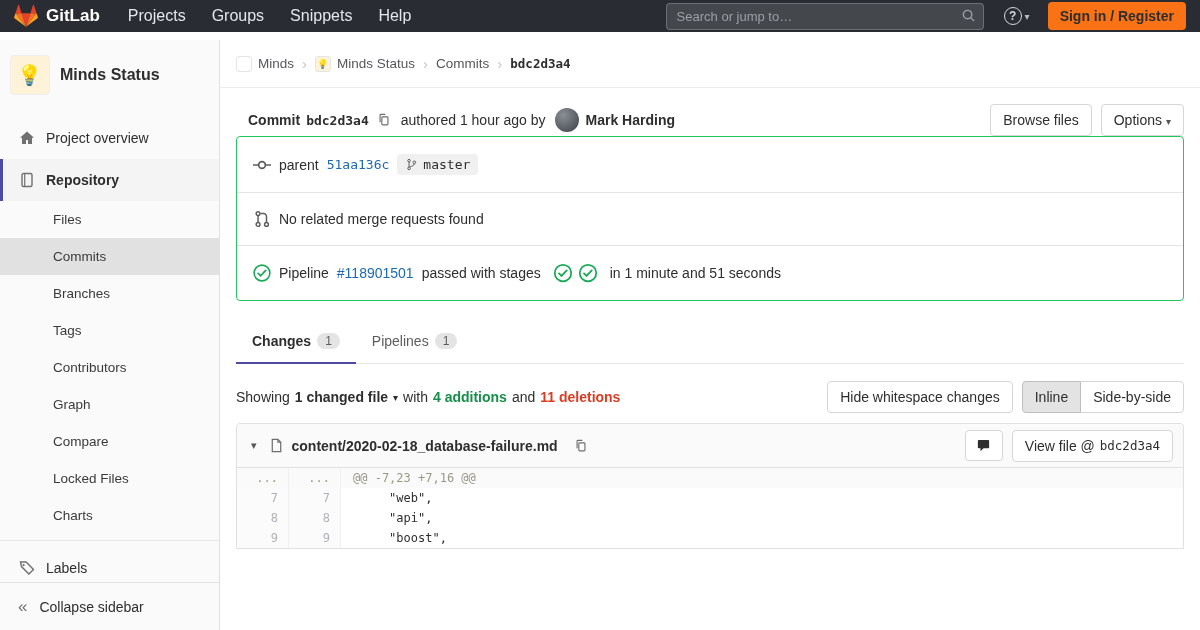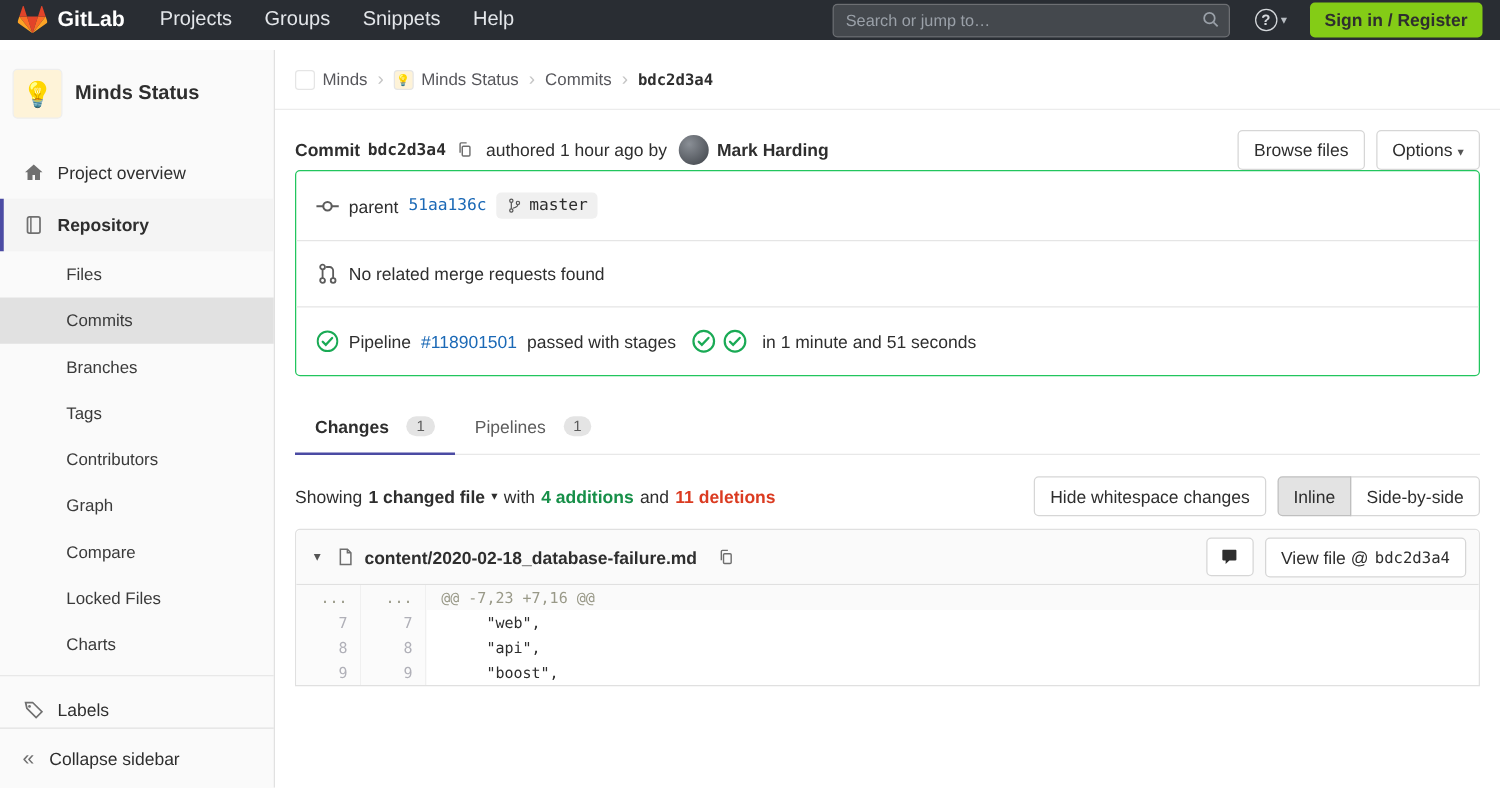--- a/index.html
+++ b/index.html
@@ -17,21 +17,21 @@
   .nav-search { margin-left: auto; position: relative; width: 318px; }
   .nav-search input { width: 100%; height: 27px; background: rgba(255,255,255,0.13);
     border: 1px solid rgba(255,255,255,0.22); border-radius: 4px; color: #d6d9dd;
     padding: 0 30px 0 10px; font-size: 13px; outline: none; font-family: "Liberation Sans", sans-serif; }
   .nav-search input::placeholder { color: #9aa0a8; }
   .nav-search .search-icon { position: absolute; right: 8px; top: 5px; color: #9aa0a8; }
   .nav-help { display: flex; align-items: center; gap: 3px; margin: 0 18px 0 20px; color: #d5d8dc; cursor: pointer; }
   .help-circle { width: 18px; height: 18px; border: 1.5px solid #d5d8dc; border-radius: 50%;
     display: flex; align-items: center; justify-content: center; font-size: 12px; font-weight: bold; }
   .nav-caret { font-size: 10px; color: #b7bcc2; }
-  .signin-btn { background: #84cc16; color: #2e2e2e; font-weight: bold; font-size: 14px;
+  .signin-btn { background: #f97316; color: #2e2e2e; font-weight: bold; font-size: 14px;
     padding: 6px 12px; border-radius: 4px; border: none; cursor: pointer; font-family: "Liberation Sans", sans-serif; }
 
   
   .sidebar { position: fixed; top: 40px; left: 0; bottom: 0; width: 220px; background: #fafafa;
     border-right: 1px solid #e1e1e1; }
   .project-head { display: flex; align-items: center; gap: 10px; padding: 15px 12px 12px 10px; }
   .project-avatar { width: 40px; height: 40px; border-radius: 4px; background: #fef3d8;
     border: 1px solid #eee; display: flex; align-items: center; justify-content: center; font-size: 20px; cursor: pointer; }
   .project-name { font-size: 16px; font-weight: bold; }
   .side-nav { margin-top: 10px; }
@@ -55,21 +55,21 @@
   .crumb { display: flex; align-items: center; gap: 6px; cursor: pointer; }
   .crumb-avatar { width: 16px; height: 16px; border-radius: 3px; border: 1px solid #e5e5e5;
     background: #fff; display: flex; align-items: center; justify-content: center; font-size: 9px; }
   .crumb-avatar.lite { background: #fef3d8; }
   .crumb-sep { color: #c5c5c5; font-size: 15px; }
   .crumb-current { font-weight: bold; color: #2e2e2e; font-family: "DejaVu Sans Mono", monospace; font-size: 12.5px; }
 
   .content { padding: 16px 16px 0 16px; }
 
   .commit-meta { display: flex; align-items: center; }
-  .commit-label { font-weight: bold; }
+  .commit-label { font-weight: bold; margin-left: 12px; }
   .mono { font-family: "DejaVu Sans Mono", monospace; }
   .commit-sha { font-weight: bold; font-size: 13px; margin-left: 6px; }
   .copy-btn { color: #6e6e6e; margin: 0 10px 0 8px; cursor: pointer; display: inline-flex; }
   .authored { color: #2e2e2e; }
   .author-avatar { width: 24px; height: 24px; border-radius: 50%; margin: 0 7px 0 9px;
     background: radial-gradient(circle at 35% 30%, #8a8f96, #3c4046); cursor: pointer; }
   .author-name { font-weight: bold; cursor: pointer; }
   .meta-actions { margin-left: auto; display: flex; gap: 9px; }
   .btn { background: #fff; border: 1px solid #d6d6d6; border-radius: 4px; padding: 7px 12px;
     font-size: 14px; color: #2e2e2e; cursor: pointer; font-family: "Liberation Sans", sans-serif; }
@@ -82,21 +82,21 @@
   .info-row:last-child { border-bottom: none; }
   .g-icon { color: #5c5c5c; display: inline-flex; }
   .link { color: #1b69b6; cursor: pointer; text-decoration: none; }
   .link.mono { font-size: 13px; }
   .ref-badge { display: inline-flex; align-items: center; gap: 5px; background: #f0f0f0;
     border-radius: 4px; padding: 3px 8px; font-size: 13px; color: #2e2e2e; cursor: pointer; }
   .stage-bubbles { display: inline-flex; gap: 5px; margin: 0 4px; }
   .stage-bubbles .st { cursor: pointer; display: inline-flex; }
 
   .tabs { display: flex; border-bottom: 1px solid #e8e8e8; }
-  .tab { display: flex; align-items: center; gap: 14px; padding: 12px 16px 13px 16px; cursor: pointer;
+  .tab { display: flex; align-items: center; gap: 6px; padding: 12px 16px 13px 16px; cursor: pointer;
     color: #5c5c5c; border-bottom: 2px solid transparent; margin-bottom: -1px; }
   .tab.active { color: #2e2e2e; font-weight: bold; border-bottom-color: #4b4ba3; }
   .count-badge { background: #e4e4e4; color: #5c5c5c; border-radius: 10px; padding: 1px 8px;
     font-size: 12px; font-weight: normal; }
 
   .diff-summary { display: flex; align-items: center; margin: 17px 0 10px 0; }
   .ds-text { display: flex; align-items: center; gap: 5px; }
   .bold { font-weight: bold; }
   .additions { color: #168f48; font-weight: bold; }
   .deletions { color: #db3b21; font-weight: bold; }

